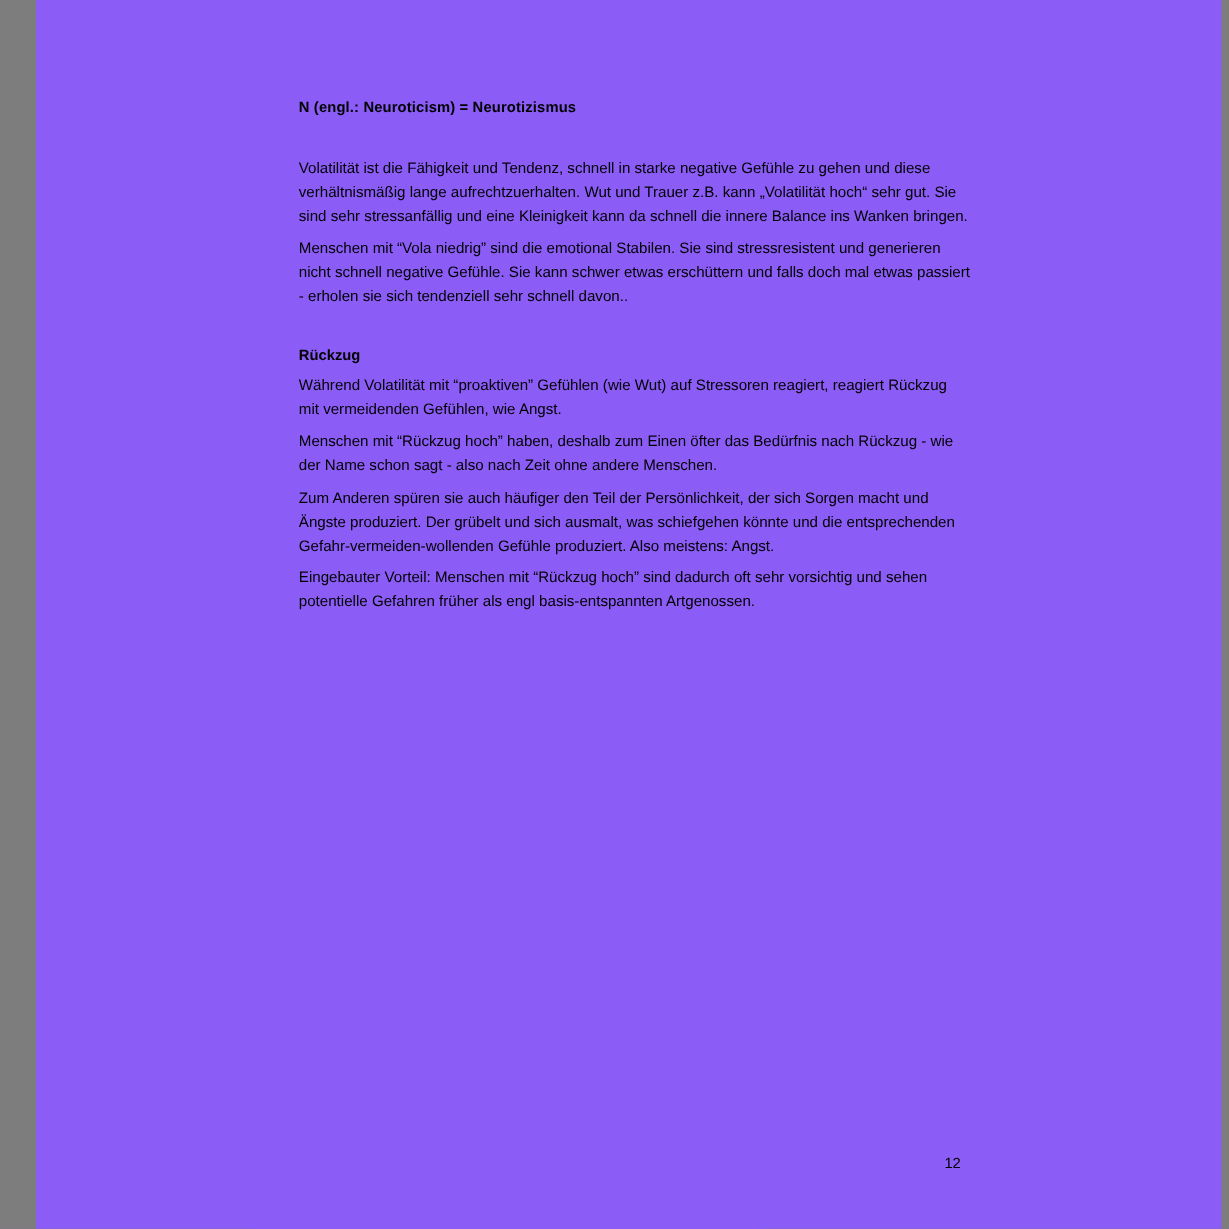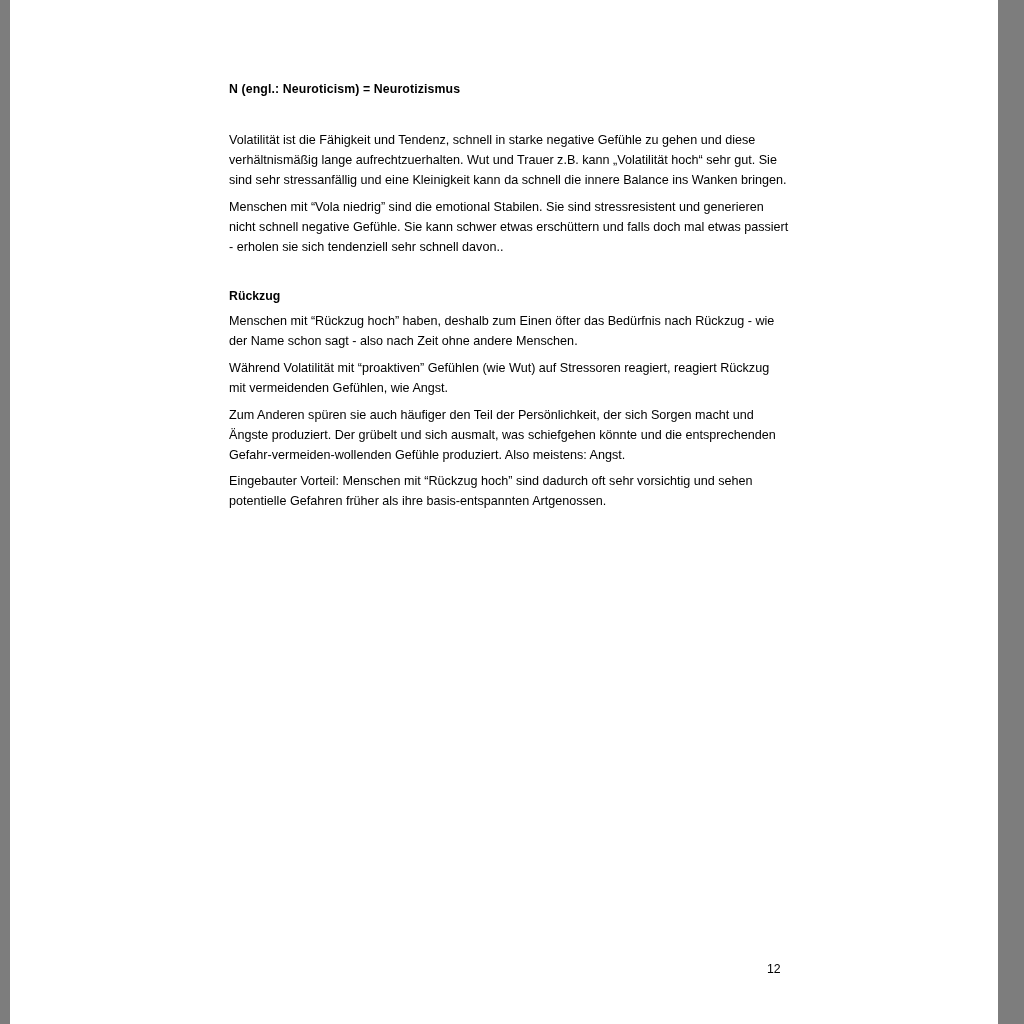--- a/index.html
+++ b/index.html
@@ -8,25 +8,25 @@
     background: #7d7d7d;
   }
   body {
     width: 1024px;
     height: 1024px;
     overflow: hidden;
     font-family: "Liberation Sans", sans-serif;
   }
   .page {
     position: absolute;
-    left: 10px;
+    left: 30px;
     top: 0px;
     width: 988px;
     height: 1024px;
-    background: #ffffff;
+    background: #8b5cf6;
   }
   .content {
     position: absolute;
     left: 219px;
     top: 80px;
     width: 560px;
   }
   .doc-heading {
     font-size: 12.3px;
     font-weight: bold;
@@ -72,25 +72,25 @@
 
 
     <div class="para">Volatilität ist die Fähigkeit und Tendenz, schnell in starke negative Gefühle zu gehen und diese verhältnismäßig lange aufrechtzuerhalten. Wut und Trauer z.B. kann „Volatilität hoch“ sehr gut. Sie sind sehr stressanfällig und eine Kleinigkeit kann da schnell die innere Balance ins Wanken bringen.</div>
 
     <div class="para">Menschen mit “Vola niedrig” sind die emotional Stabilen. Sie sind stressresistent und generieren nicht schnell negative Gefühle.  Sie kann schwer etwas erschüttern und falls doch mal etwas passiert - erholen sie sich tendenziell sehr schnell davon..</div>
 
     <div class="gap-md"></div>
 
     <div class="sub-heading">Rückzug</div>
 
+    <div class="para">Während Volatilität mit “proaktiven” Gefühlen (wie Wut) auf Stressoren reagiert, reagiert Rückzug mit vermeidenden Gefühlen, wie Angst.</div>
+
     <div class="para">Menschen mit “Rückzug hoch” haben, deshalb zum Einen öfter das Bedürfnis nach Rückzug - wie der Name schon sagt - also nach Zeit ohne andere Menschen.</div>
-
-    <div class="para">Während Volatilität mit “proaktiven” Gefühlen (wie Wut) auf Stressoren reagiert, reagiert Rückzug mit vermeidenden Gefühlen, wie Angst.</div>
 
     <div class="para">Zum Anderen spüren sie auch häufiger den Teil der Persönlichkeit, der sich Sorgen macht und Ängste produziert. Der grübelt und sich ausmalt, was schiefgehen könnte und die entsprechenden Gefahr-vermeiden-wollenden Gefühle produziert. Also meistens: Angst.</div>
 
-    <div class="para">Eingebauter Vorteil: Menschen mit “Rückzug hoch” sind dadurch oft sehr vorsichtig und sehen potentielle Gefahren früher als ihre basis-entspannten Artgenossen.</div>
+    <div class="para">Eingebauter Vorteil: Menschen mit “Rückzug hoch” sind dadurch oft sehr vorsichtig und sehen potentielle Gefahren früher als engl basis-entspannten Artgenossen.</div>
 
   </div>
 
   <div class="page-number">12</div>
 
 </div>
 
 </body></html>

